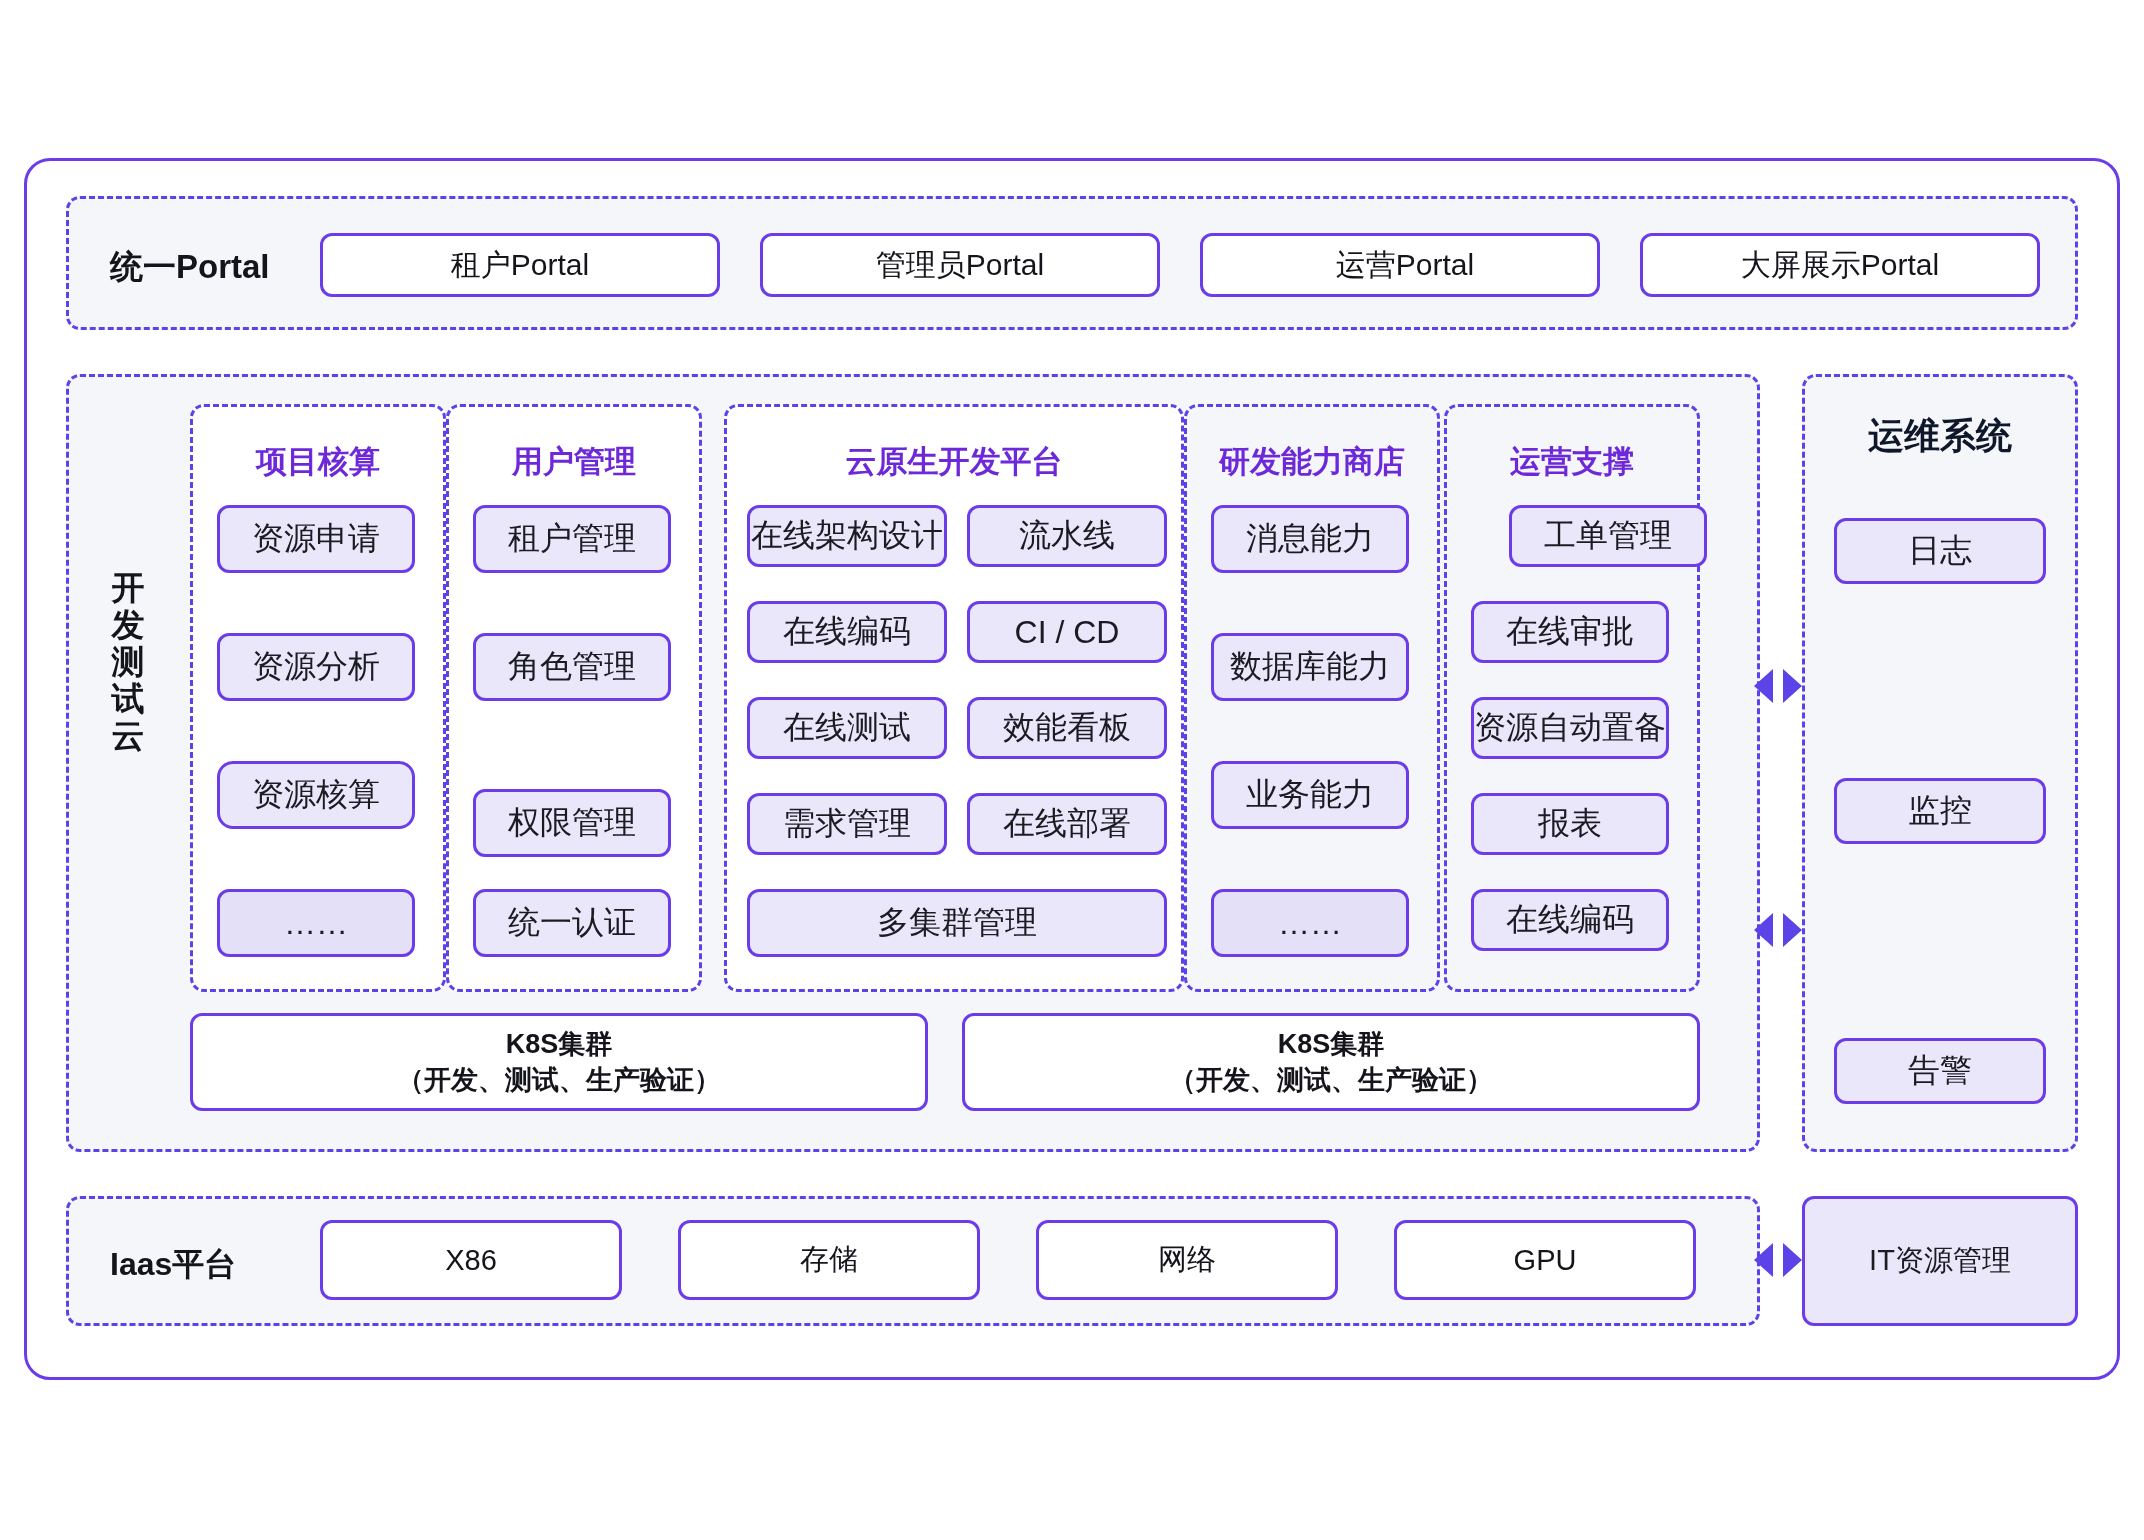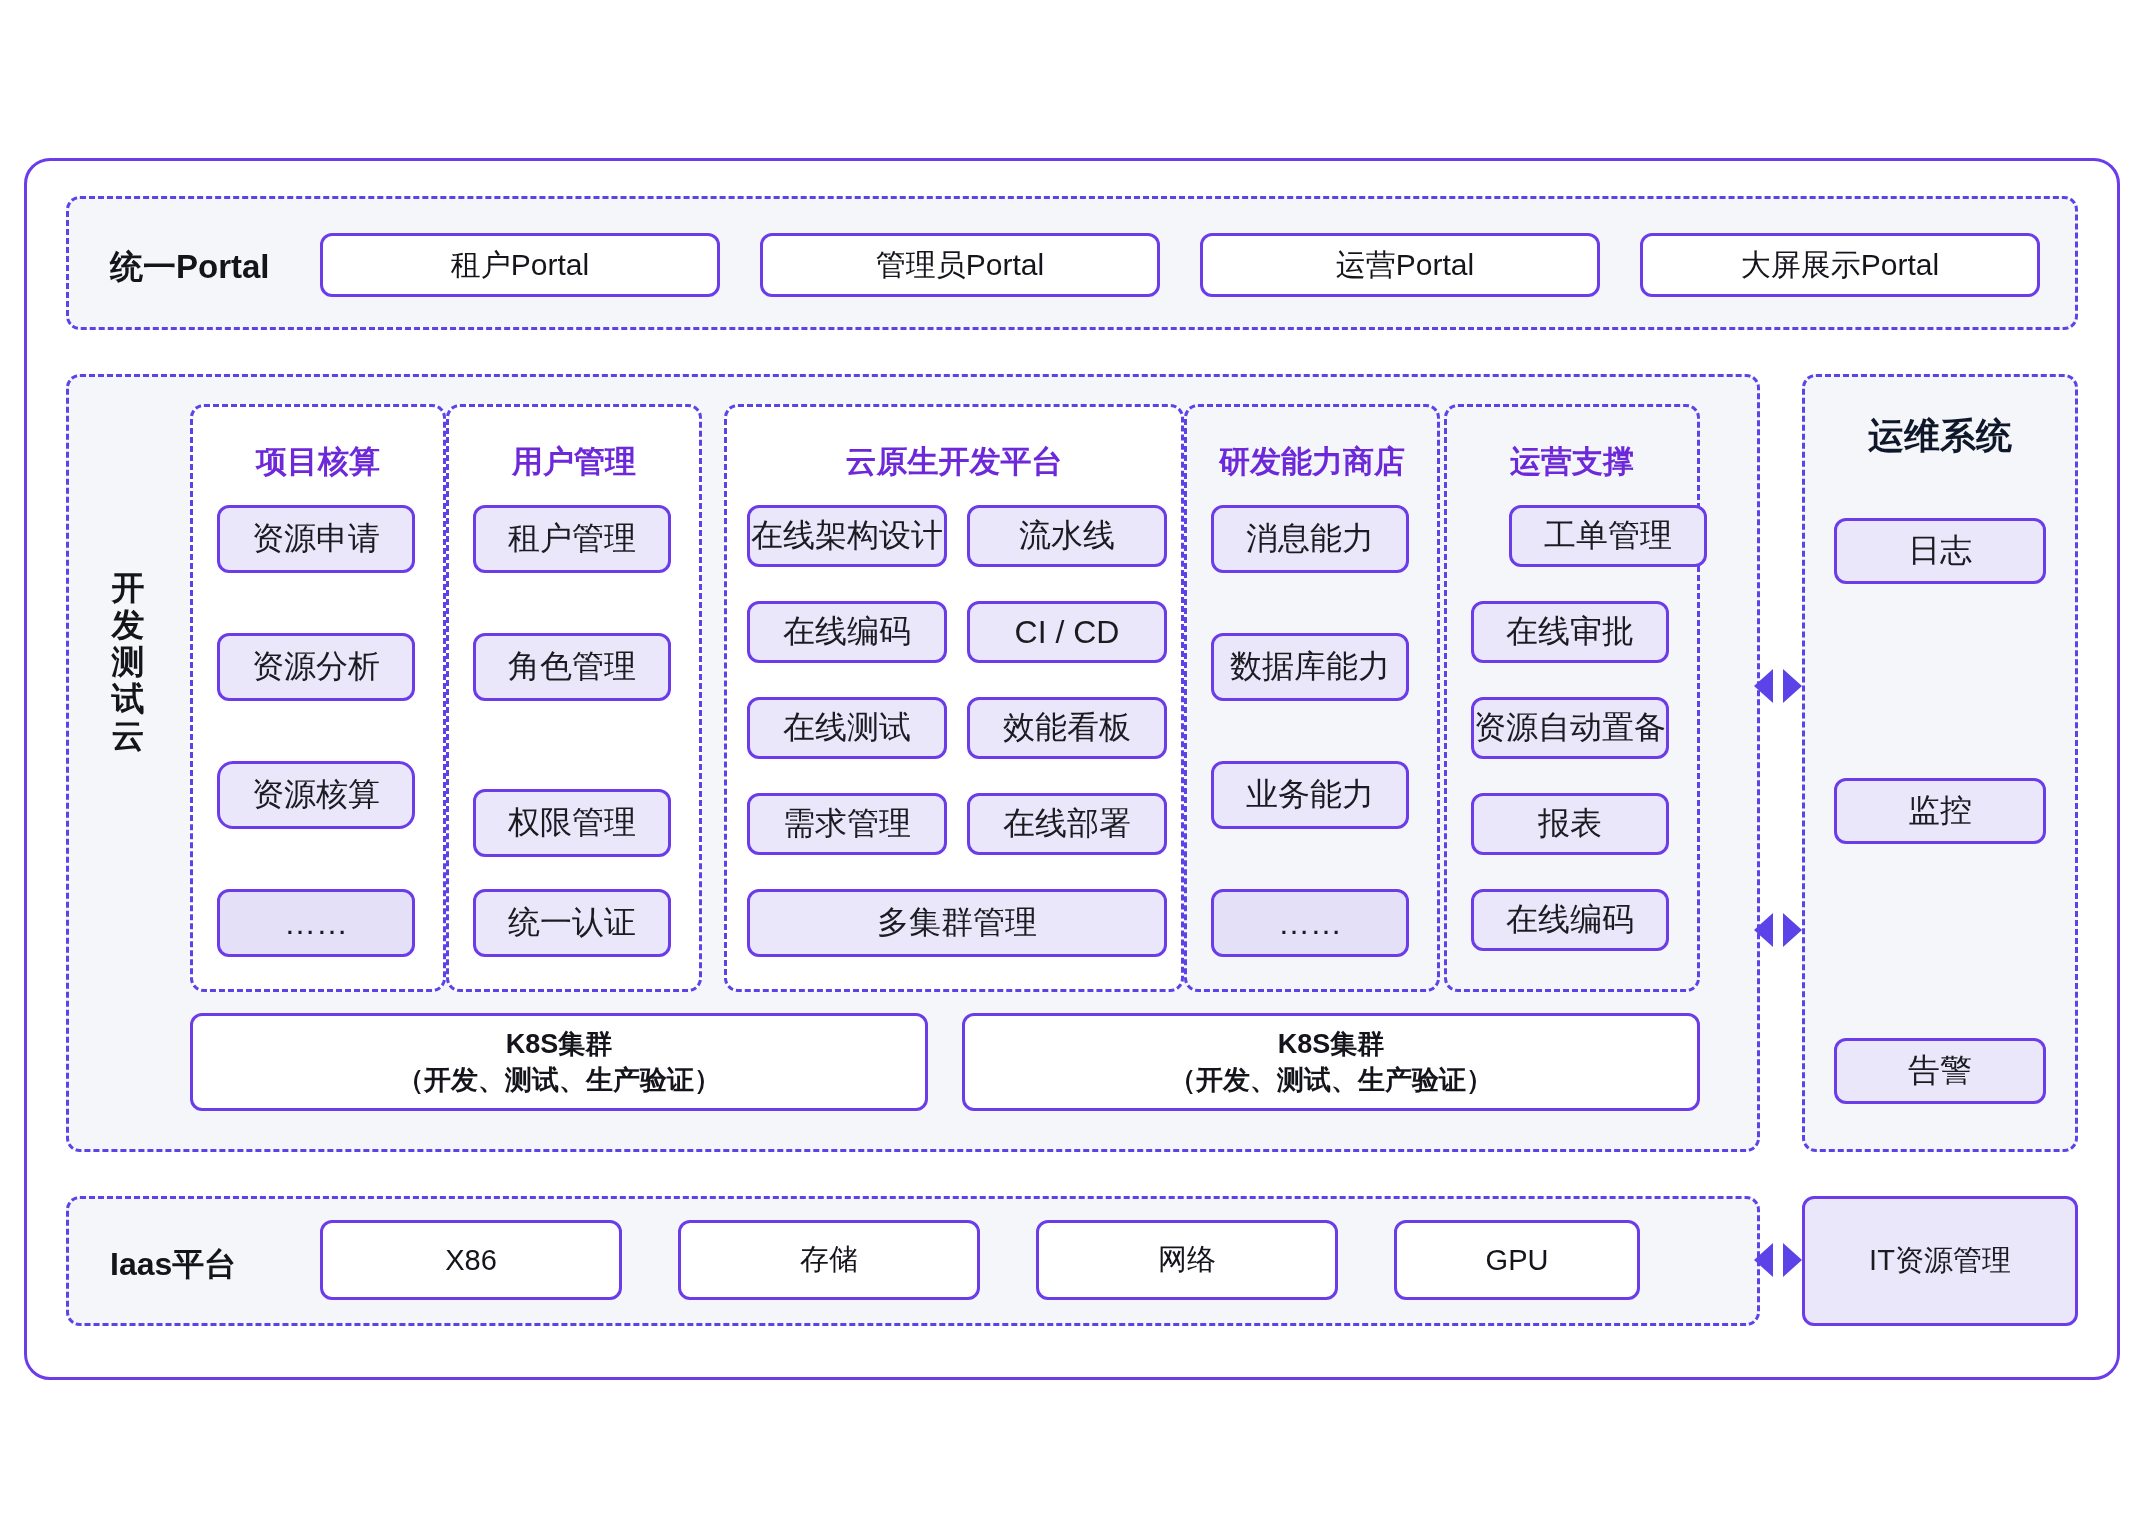--- a/index.html
+++ b/index.html
@@ -250,21 +250,21 @@
     <span class="tri left"></span>
     <span class="tri right"></span>
   </div>
 
   <div class="dashed-section" id="iaas-section"></div>
   <div class="row-label" id="iaas-label">Iaas平台</div>
 
   <div class="wbox iaas-box" style="left:320px; width:302px;">X86</div>
   <div class="wbox iaas-box" style="left:678px; width:302px;">存储</div>
   <div class="wbox iaas-box" style="left:1036px; width:302px;">网络</div>
-  <div class="wbox iaas-box" style="left:1394px; width:246px;">GPU</div>
+  <div class="wbox iaas-box" style="left:1394px; width:302px;">GPU</div>
 
   <div class="biarrow" style="left:1754px; top:1243px;">
     <span class="tri left"></span>
     <span class="tri right"></span>
   </div>
 
   <div class="pill" style="left:1802px; top:1196px; width:276px; height:130px; font-size:29px;">IT资源管理</div>
 
 </div>
 

